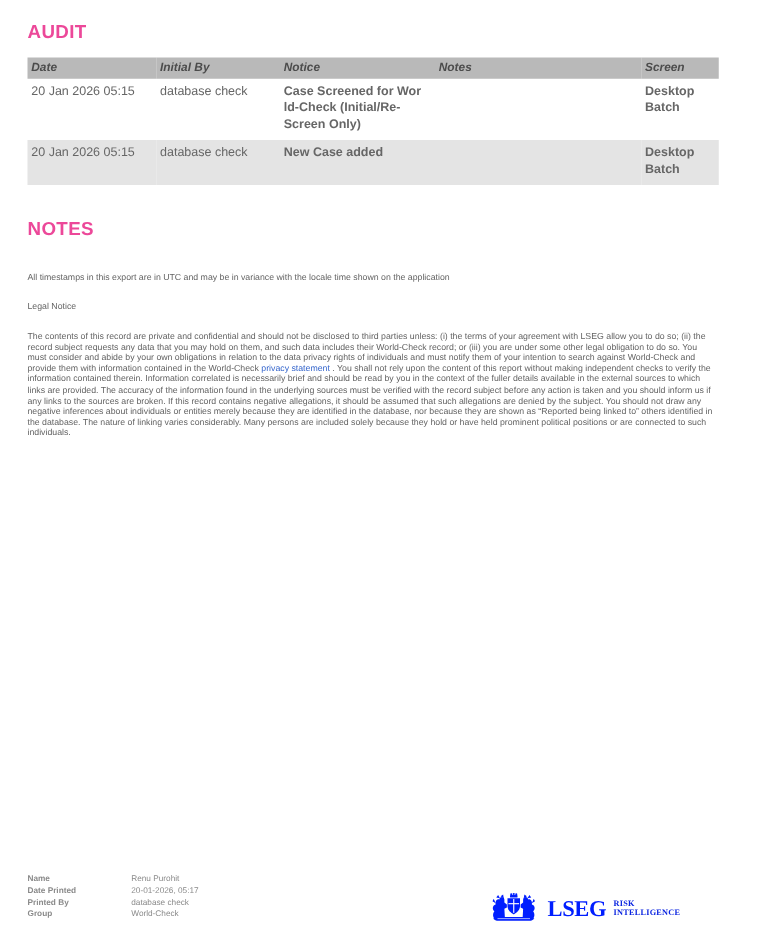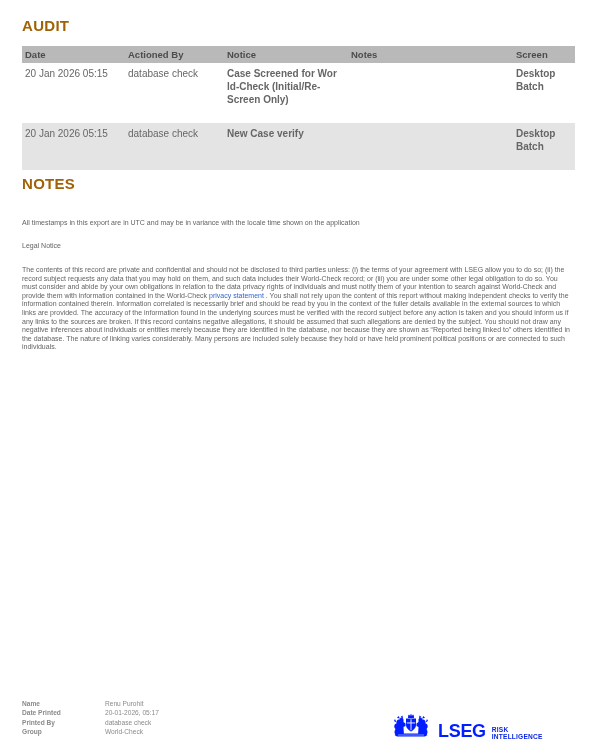--- a/index.html
+++ b/index.html
@@ -8,21 +8,21 @@
     position: relative;
     background: #ffffff;
     font-family: "Liberation Sans", sans-serif;
     overflow: hidden;
   }
   .section-title {
     position: absolute;
     left: 22px;
     font-size: 15px;
     font-weight: 700;
-    color: #a16207;
+    color: #ec4899;
     letter-spacing: 0.3px;
   }
   #audit-title { top: 17px; }
   #notes-title { top: 175px; }
 
   
   table#audit-table {
     position: absolute;
     left: 22px;
     top: 46px;
@@ -31,26 +31,27 @@
     table-layout: fixed;
   }
   #audit-table th {
     background: #b9b9b9;
     color: #4c4c4c;
     font-size: 9.5px;
     font-weight: 700;
     text-align: left;
     padding: 4px 3px 3px 3px;
     line-height: 10px;
+    font-style: italic;
   }
   #audit-table td {
     font-size: 10px;
     color: #666666;
     vertical-align: top;
-    padding: 4px 3px 17px 3px;
+    padding: 4px 3px 6px 3px;
     line-height: 13px;
   }
   #audit-table tr.alt-row td { background: #e4e4e4; }
   .cell-action, .cell-source { white-space: pre-line; overflow-wrap: break-word; font-weight: bold; }
 
   
   .small-note {
     position: absolute;
     left: 22px;
     font-size: 7px;
@@ -77,21 +78,22 @@
   }
   .footer-row { display: flex; }
   .footer-label { width: 83px; font-weight: 700; }
   .footer-value { font-weight: 400; }
 
   #logo {
     position: absolute;
     left: 392px;
     top: 713px;
     display: flex;
-    align-items: flex-end;
+    align-items: center;
+    font-family: Liberation Serif, serif;
   }
   #logo .crest { width: 38px; height: 27px; display: block; }
   #logo .wordmark {
     font-size: 18px;
     font-weight: 700;
     letter-spacing: -0.3px;
     margin-left: 8px;
     line-height: 18px;
   }
   #logo .division {
@@ -112,40 +114,40 @@
   <colgroup>
     <col style="width:103px">
       <col style="width:99px">
       <col style="width:124px">
       <col style="width:165px">
       <col style="width:62px">
   </colgroup>
   <thead>
     <tr>
       <th>Date</th>
-      <th>Actioned By</th>
+      <th>Initial By</th>
       <th>Notice</th>
       <th>Notes</th>
       <th>Screen</th>
     </tr>
   </thead>
   <tbody>
     <tr>
       <td class="cell-date">20 Jan 2026 05:15</td>
       <td class="cell-actioned">database check</td>
       <td class="cell-action">Case Screened for Wor
 ld-Check (Initial/Re-
 Screen Only)</td>
       <td class="cell-notes"></td>
       <td class="cell-source">Desktop Batch</td>
     </tr>
     <tr class="alt-row">
       <td class="cell-date">20 Jan 2026 05:15</td>
       <td class="cell-actioned">database check</td>
-      <td class="cell-action">New Case verify</td>
+      <td class="cell-action">New Case added</td>
       <td class="cell-notes"></td>
       <td class="cell-source">Desktop Batch</td>
     </tr>
   </tbody>
 </table>
 
 <h1 class="section-title" id="notes-title">NOTES</h1>
 
 <p class="small-note" id="timestamp-note">All timestamps in this export are in UTC and may be in variance with the locale time shown on the application</p>
 

